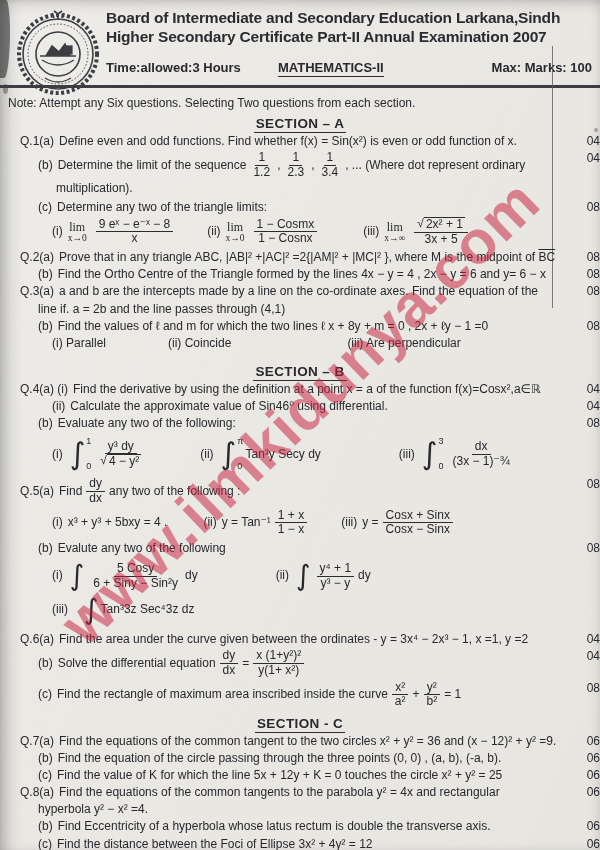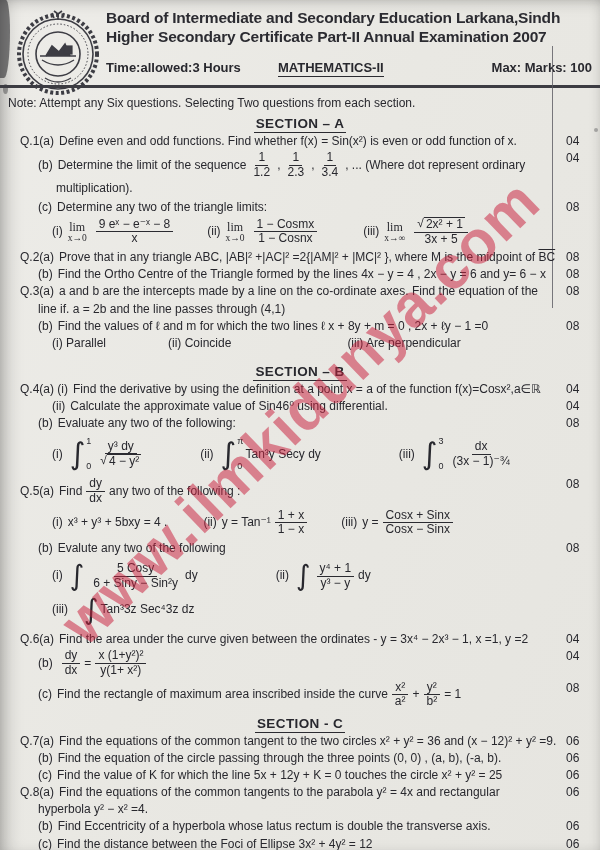--- a/index.html
+++ b/index.html
@@ -22,21 +22,21 @@
   .htime{width:172px;}
   .hsub{flex:1;text-align:left;border-bottom:0;}
   .hsub span{border-bottom:1.6px solid #2b2b31;padding-bottom:1px;}
   .hmarks{width:128px;text-align:right;}
   .toprule{position:absolute;left:0;top:85px;width:600px;height:2.6px;background:#3c3c42;}
   .vline{position:absolute;left:552px;top:46px;width:1px;height:262px;background:#5a5a62;opacity:.8;}
   
   .content{position:absolute;left:0;top:94px;width:600px;font-size:12px;line-height:1.26;z-index:3;}
   .row{display:flex;align-items:flex-start;margin-top:2px;}
   .txt{flex:1;}
-  .mk{flex:none;width:34px;padding-left:4px;font-size:12px;}
+  .mk{flex:none;width:34px;padding-left:4px;font-size:12px;text-align:right;}
   .in0{padding-left:20px;}
   .in1{padding-left:38px;}
   .note{padding-left:8px;}
   .sect{display:block;text-align:center;font-weight:bold;font-size:13.5px;margin-top:4px;}
   .sect span{border-bottom:1.6px solid #2b2b31;padding:0 2px 1px 2px;letter-spacing:.4px;}
   .lab{padding-right:5px;}
   
   .fr{display:inline-flex;flex-direction:column;align-items:center;vertical-align:middle;margin:0 4px;line-height:1.12;}
   .fr .n{padding:0 3px 0 3px;border-bottom:1.2px solid #2b2b31;text-align:center;}
   .fr .d{padding:0 3px;text-align:center;}
@@ -352,20 +352,21 @@
       <div class="mk"></div>
     </div>
 
     <div class="row mt8">
       <div class="txt in0"><span class="lab">Q.6(a)</span><span>Find the area under the curve given between the ordinates   - y = 3x⁴ − 2x³ − 1,  x =1, y =2</span></div>
       <div class="mk">04</div>
     </div>
     <div class="row">
       <div class="txt in1 frow">
         <span class="lab">(b)</span>
+        <span>Solve the differential equation</span>
         <span class="fr">
             <span class="n">dy</span>
             <span class="d">dx</span>
           </span>
         <span>=</span>
         <span class="fr">
             <span class="n">x (1+y²)²</span>
             <span class="d">y(1+ x²)</span>
           </span>
       </div>

